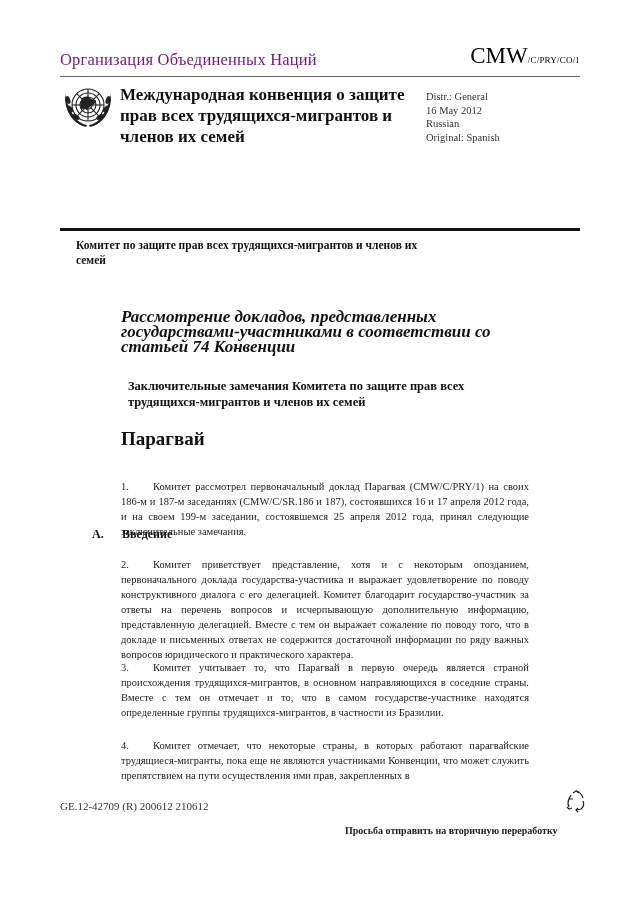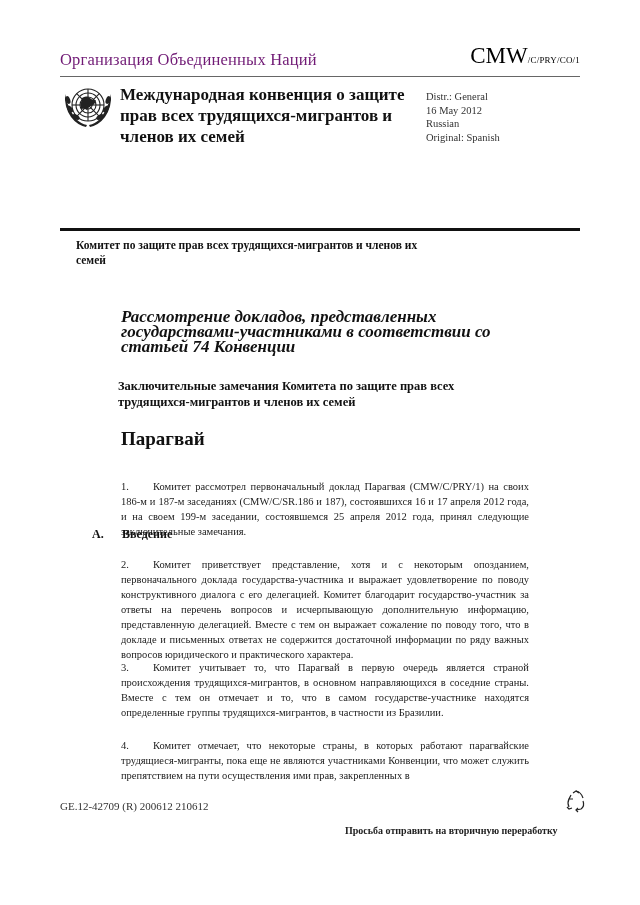--- a/index.html
+++ b/index.html
@@ -15,21 +15,21 @@
     .rule-top { left: 60px; top: 76px; width: 520px; height: 1px; background: #666; }
     .emblem { left: 62px; top: 80px; width: 52px; height: 56px; }
     .conv-title { left: 120px; top: 84px; font-size: 17px; font-weight: bold; line-height: 21px; width: 290px; color: #111; }
     .distr { left: 426px; top: 90px; font-size: 10.5px; line-height: 13.5px; color: #333; }
     .rule-thick { left: 60px; top: 228px; width: 520px; height: 3px; background: #111; }
     .committee { left: 76px; top: 238px; width: 360px; }
     .committee .c-title { font-size: 11.5px; font-weight: bold; line-height: 14.5px; }
     .committee .c-session { font-size: 10.5px; font-weight: bold; line-height: 13px; }
     .committee .c-dates { font-size: 10.5px; line-height: 13px; color: #333; }
     .h1 { left: 121px; top: 309px; width: 380px; font-size: 17px; font-weight: bold; line-height: 15px; font-style: italic; }
-    .h2 { left: 118px; top: 378px; width: 380px; font-size: 12.5px; font-weight: bold; line-height: 16px; }
+    .h2 { left: 128px; top: 378px; width: 380px; font-size: 12.5px; font-weight: bold; line-height: 16px; }
     .h3 { left: 121px; top: 428px; font-size: 19px; font-weight: bold; }
     .para { left: 121px; width: 408px; font-size: 10.5px; line-height: 15px; text-align: justify; color: #222; }
     .para .num { display: inline-block; width: 32px; text-indent: 0; }
     .sec-head { left: 92px; top: 527px; font-size: 12px; font-weight: bold; }
     .sec-head .letter { display: inline-block; width: 30px; }
     .footer-left { left: 60px; top: 800px; font-size: 11px; color: #333; }
     .footer-right { left: 345px; top: 801px; font-size: 10px; font-weight: bold; color: #222; margin-top: 24px; }
     .recycle { left: 565px; top: 789px; width: 22px; height: 24px; }
   </style>
 </head>

